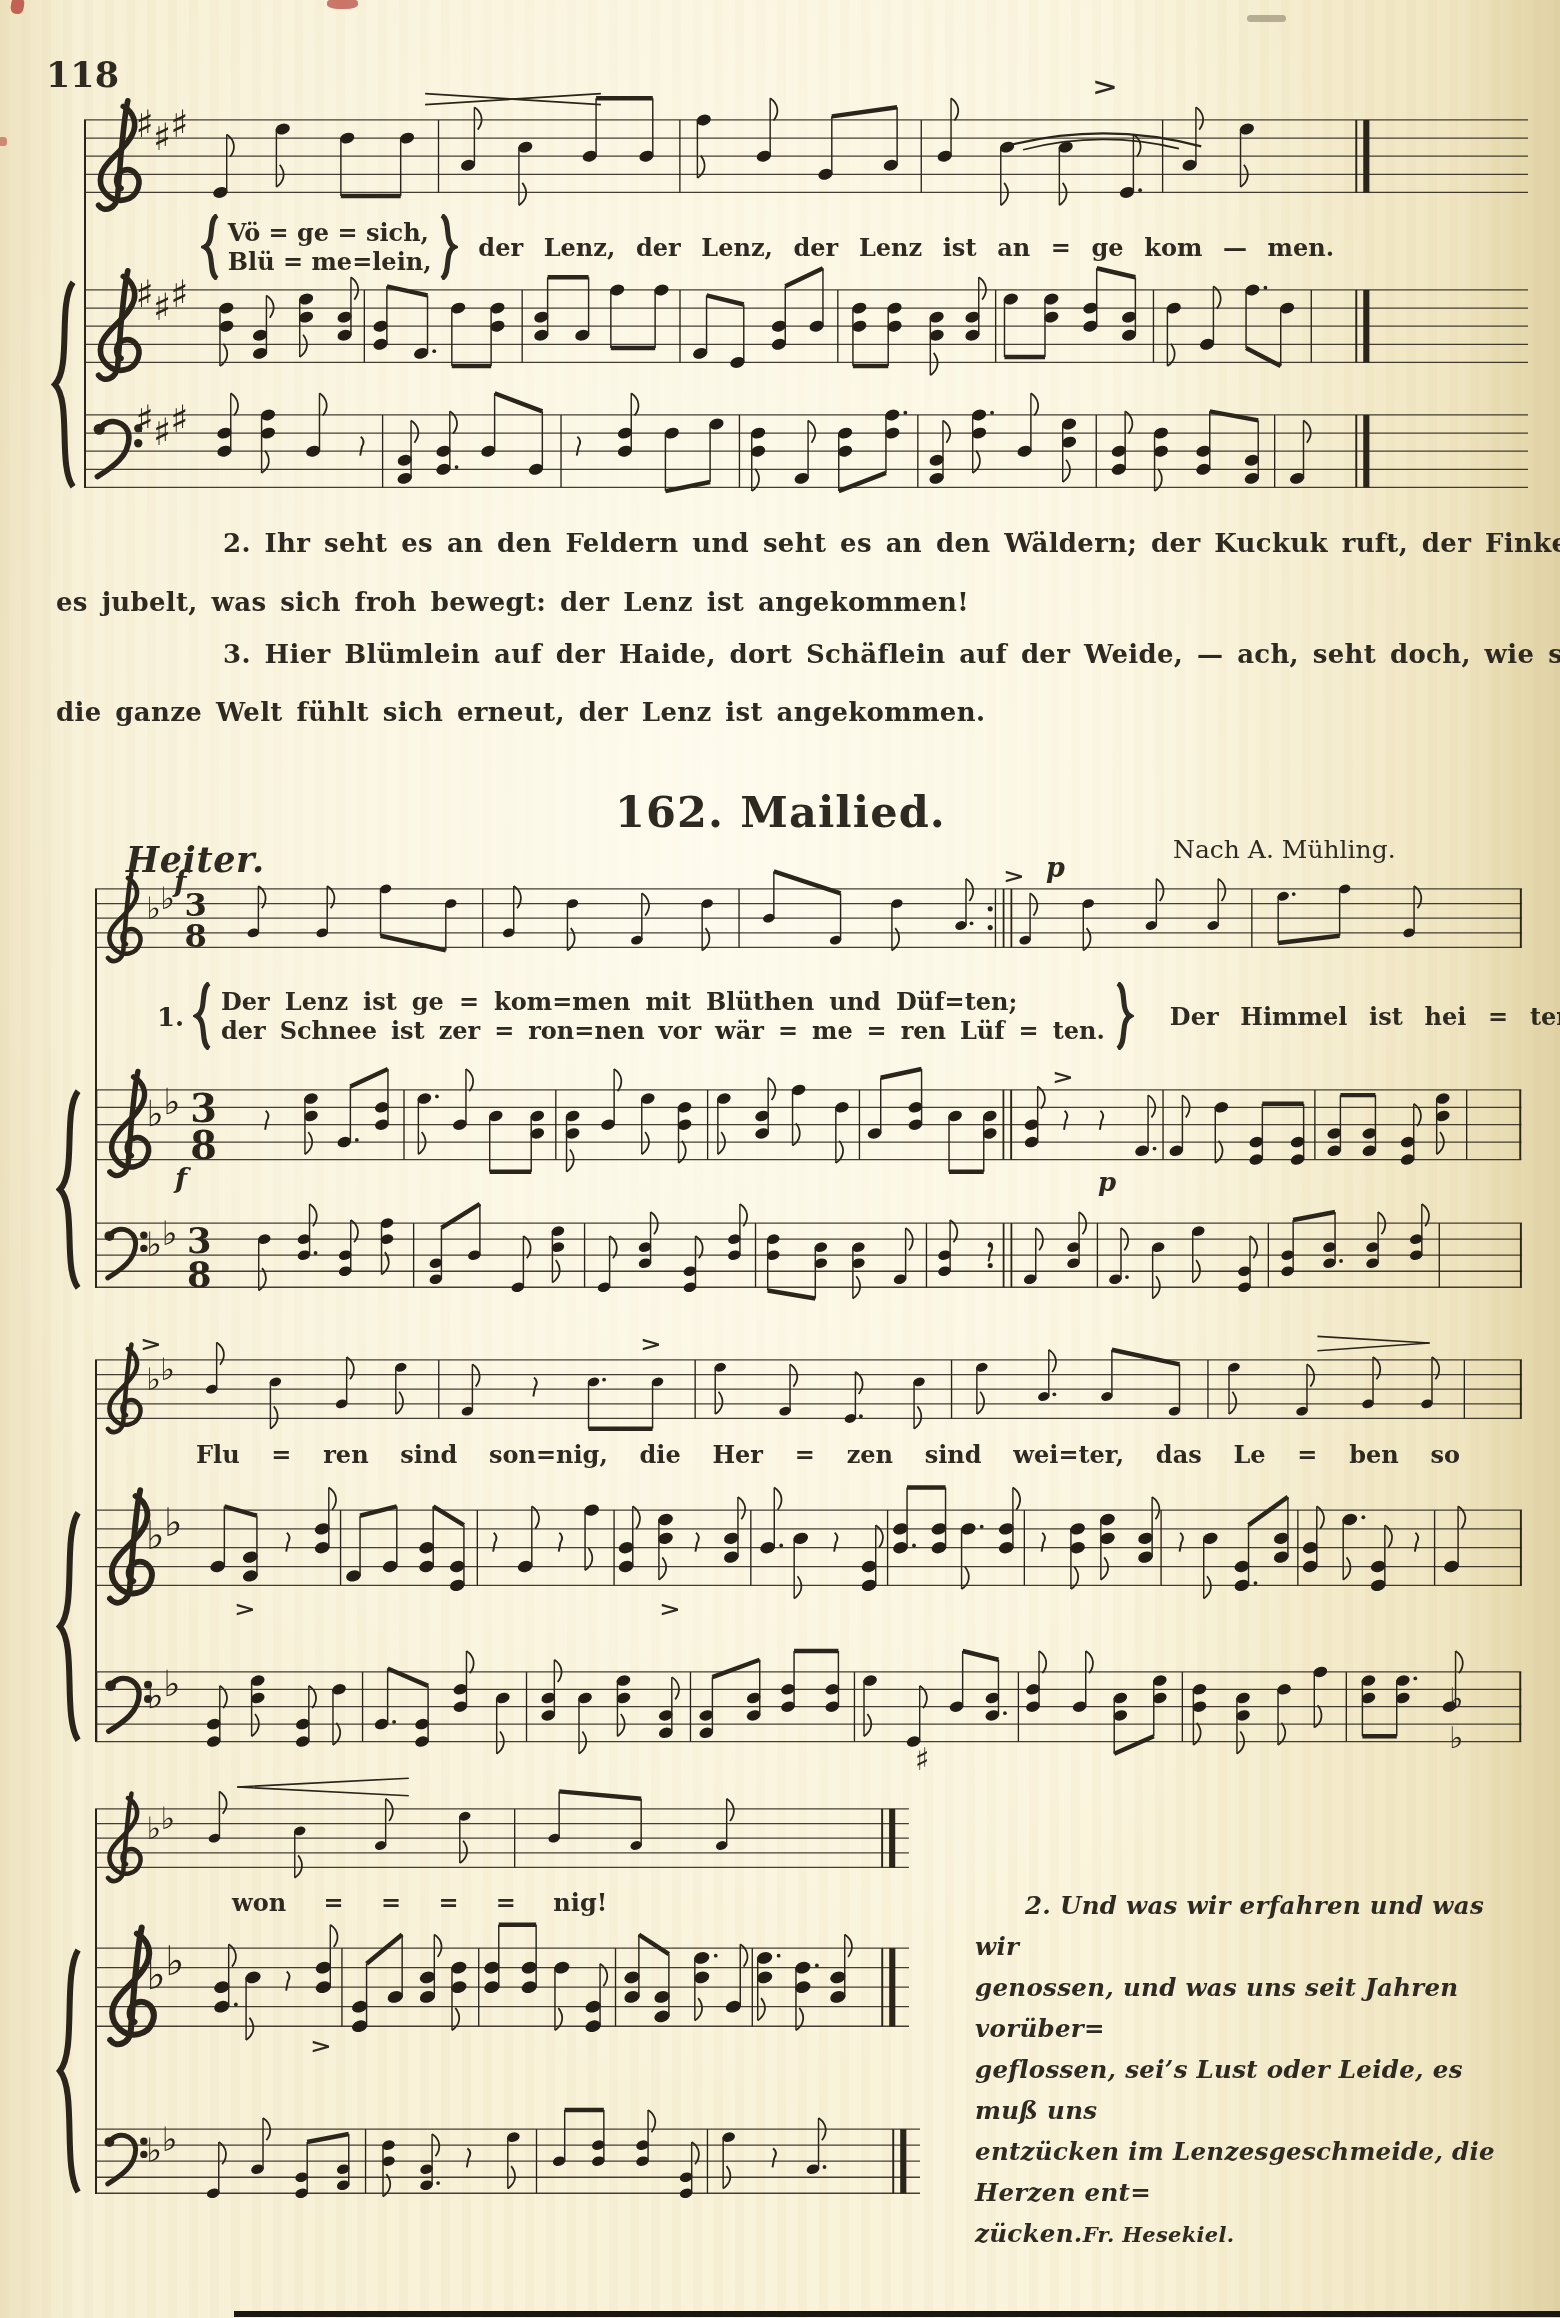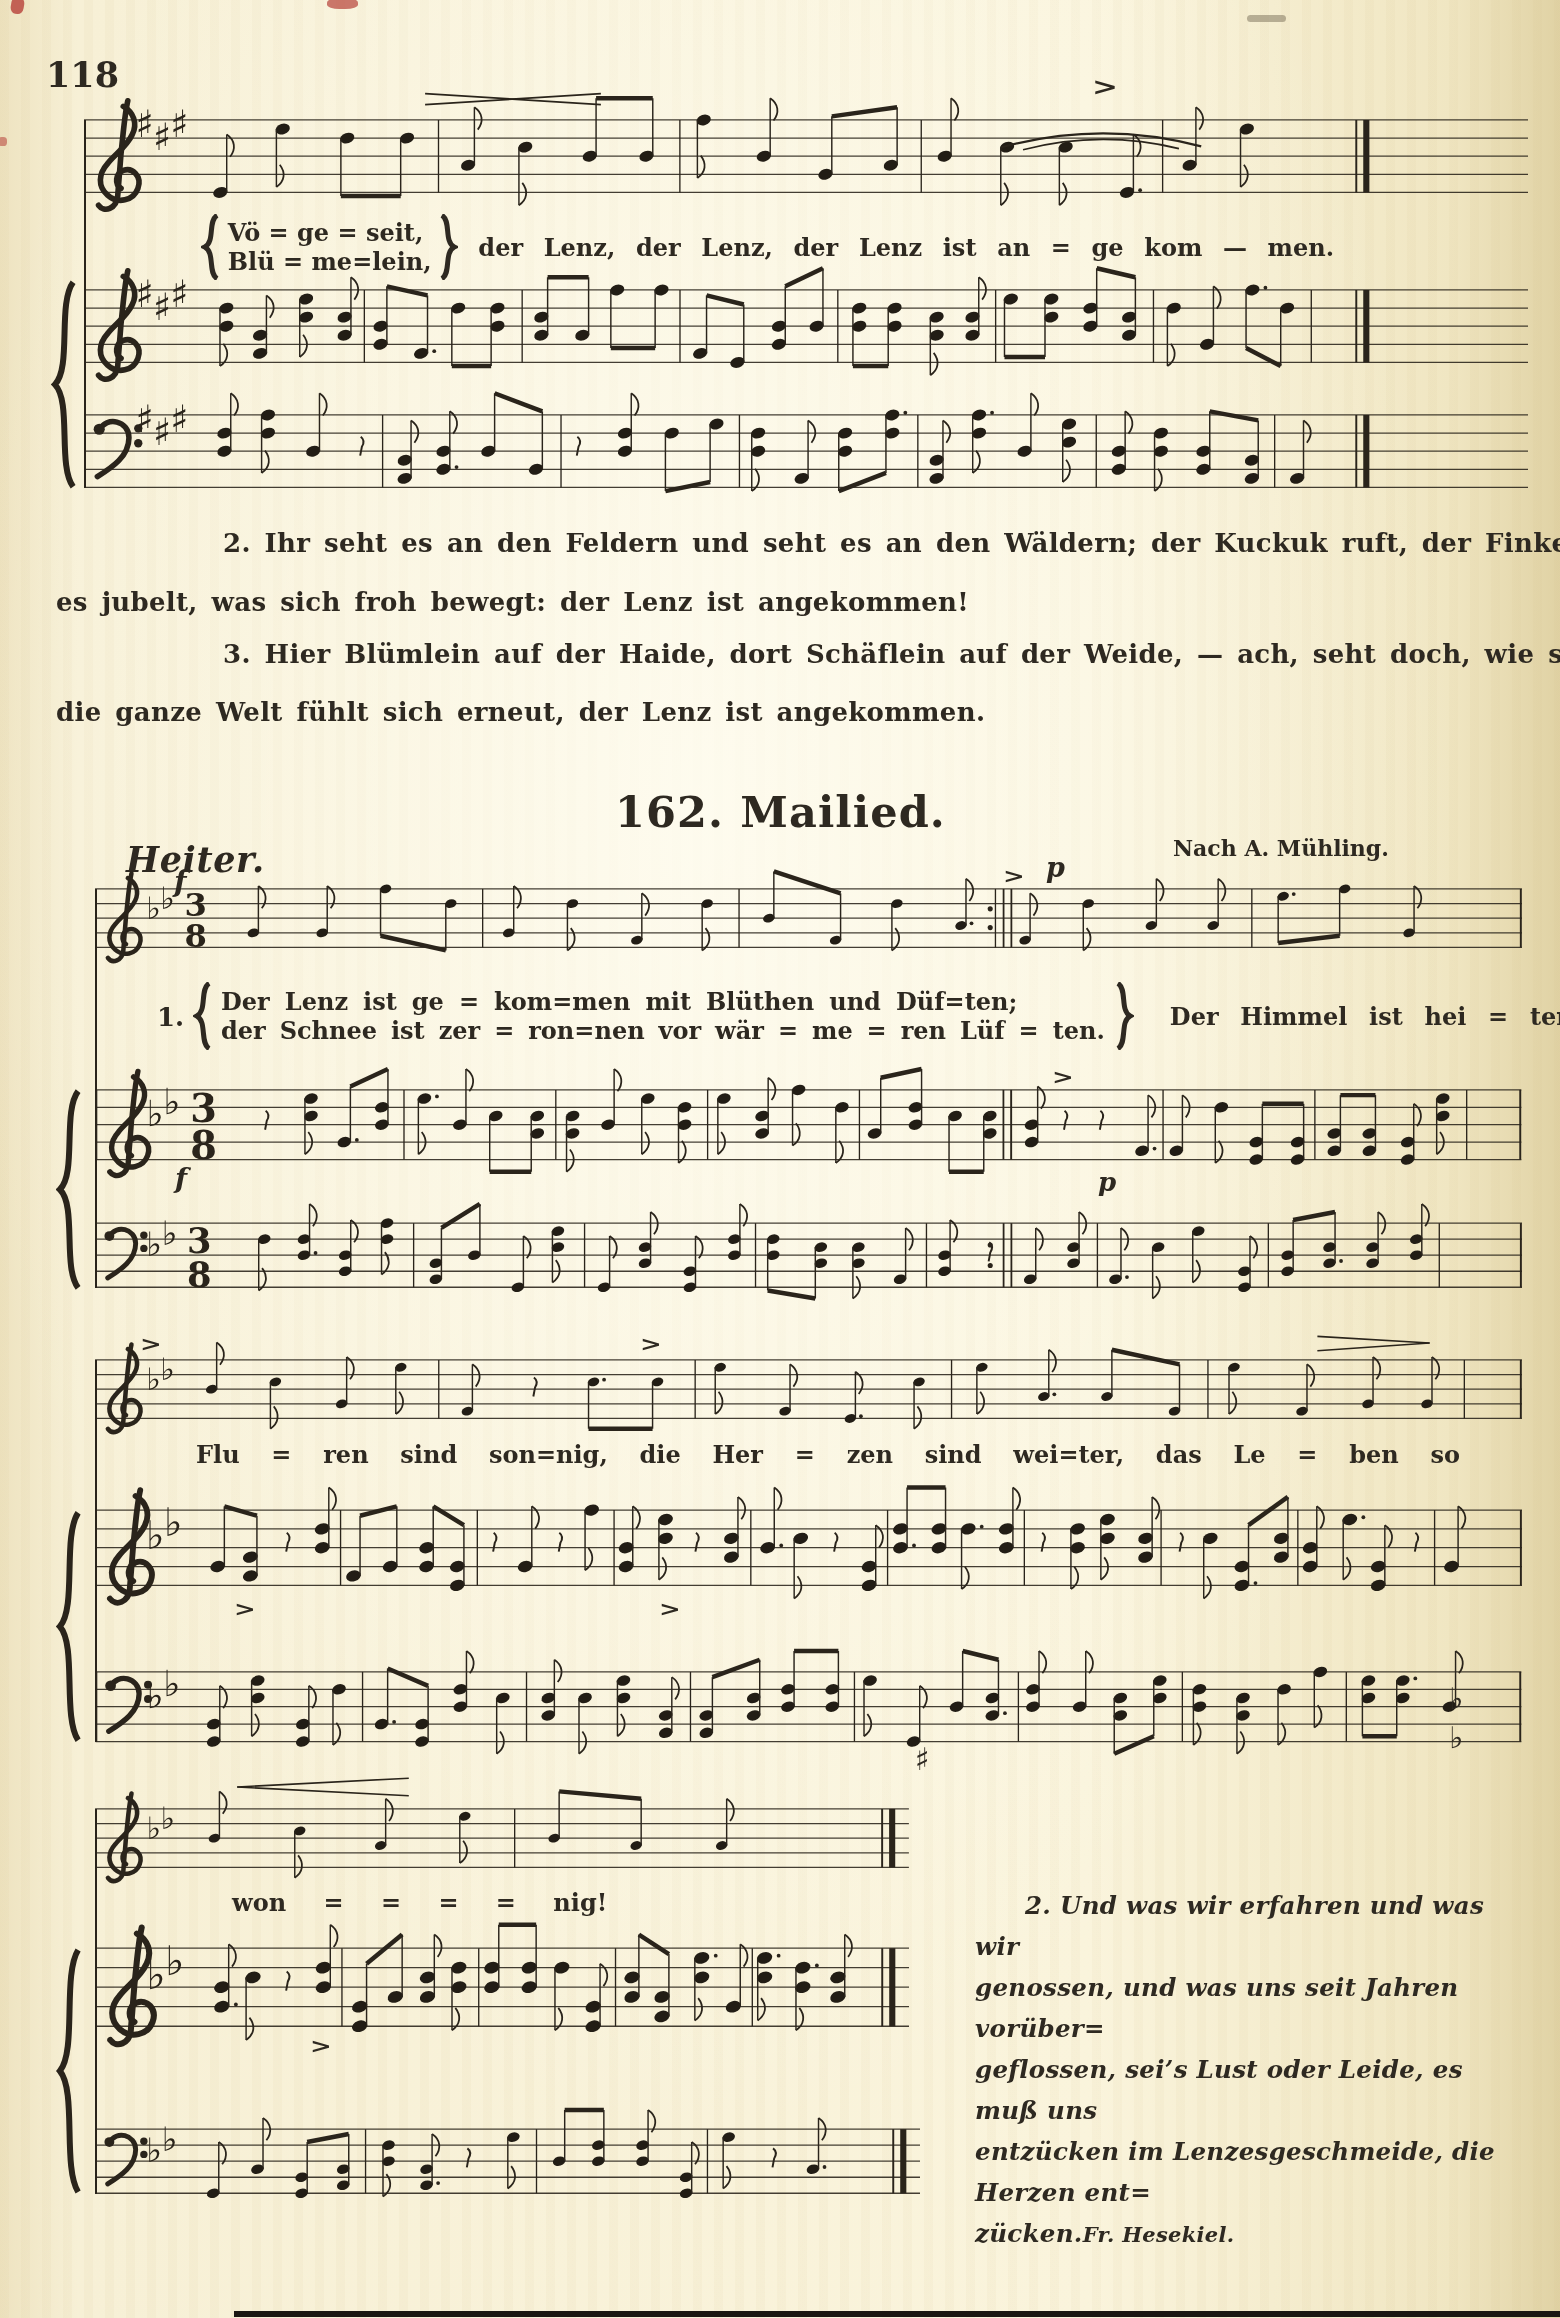--- a/index.html
+++ b/index.html
@@ -12,21 +12,21 @@
       #f6efd2;
     color:#2e2921;
     font-family:"DejaVu Serif","Liberation Serif",serif;
   }
   .abs{position:absolute;}
   .frak{font-weight:bold;letter-spacing:0.3px;}
   .pagenum{font-size:35px;font-weight:bold;}
   .verse{font-size:26px;white-space:nowrap;word-spacing:4.5px;}
   .lyric{font-size:24px;font-weight:bold;white-space:nowrap;}
   .title{font-size:43px;font-weight:bold;letter-spacing:1.1px;text-align:center;width:100%;}
-  .attrib{font-size:22px;font-weight:bold;}
+  .attrib{font-size:25px;font-weight:normal;}
   .tempo{font-size:35px;font-style:italic;font-weight:bold;letter-spacing:0.6px;}
   .dyn{font-size:29px;font-style:italic;font-weight:bold;font-family:"DejaVu Serif",serif;}
   .accent{font-size:26px;font-weight:bold;transform:scaleY(.8);}
   .staff{position:absolute;}
   .sysline{position:absolute;width:1.7px;background:#2a241b;}
   .lyricrow{position:absolute;display:flex;align-items:center;white-space:nowrap;}
   .stack{display:flex;flex-direction:column;line-height:29.5px;}
   .bigbrace svg{display:block;}
   .prose{font-size:24.5px;line-height:41px;font-weight:bold;letter-spacing:0.3px;font-style:italic;}
   .sig{font-size:21px;font-weight:bold;}
@@ -132,21 +132,21 @@
     <path d="M45 46 Q185 10 325 44" fill="none" stroke="#2a241b" stroke-width="3"></path>
   </svg>
 
   <div class="lyricrow" style="left:201px;top:214px;">
     <span class="bigbrace">
       <svg width="19" height="66" viewBox="0 0 40 100" preserveAspectRatio="none">
           <path d="M34 2 C14 10 30 42 8 50 C30 58 14 90 34 98" fill="none" stroke="#2e2921" stroke-width="5" vector-effect="non-scaling-stroke"></path>
         </svg>
     </span>
     <span class="stack" style="margin-left:7.8px">
-      <span class="lyric">Vö = ge = seit,</span>
+      <span class="lyric">Vö = ge = sich,</span>
       <span class="lyric">Blü = me=lein,</span>
     </span>
     <span class="bigbrace" style="margin-left:7.8px">
       <svg width="19" height="66" viewBox="0 0 40 100" preserveAspectRatio="none">
           <path d="M6 2 C26 10 10 42 32 50 C10 58 26 90 6 98" fill="none" stroke="#2e2921" stroke-width="5" vector-effect="non-scaling-stroke"></path>
         </svg>
     </span>
     <span class="lyric" style="margin-left:20px;word-spacing:12.3px">der Lenz, der Lenz, der Lenz ist an = ge kom — men.</span>
   </div>
 

